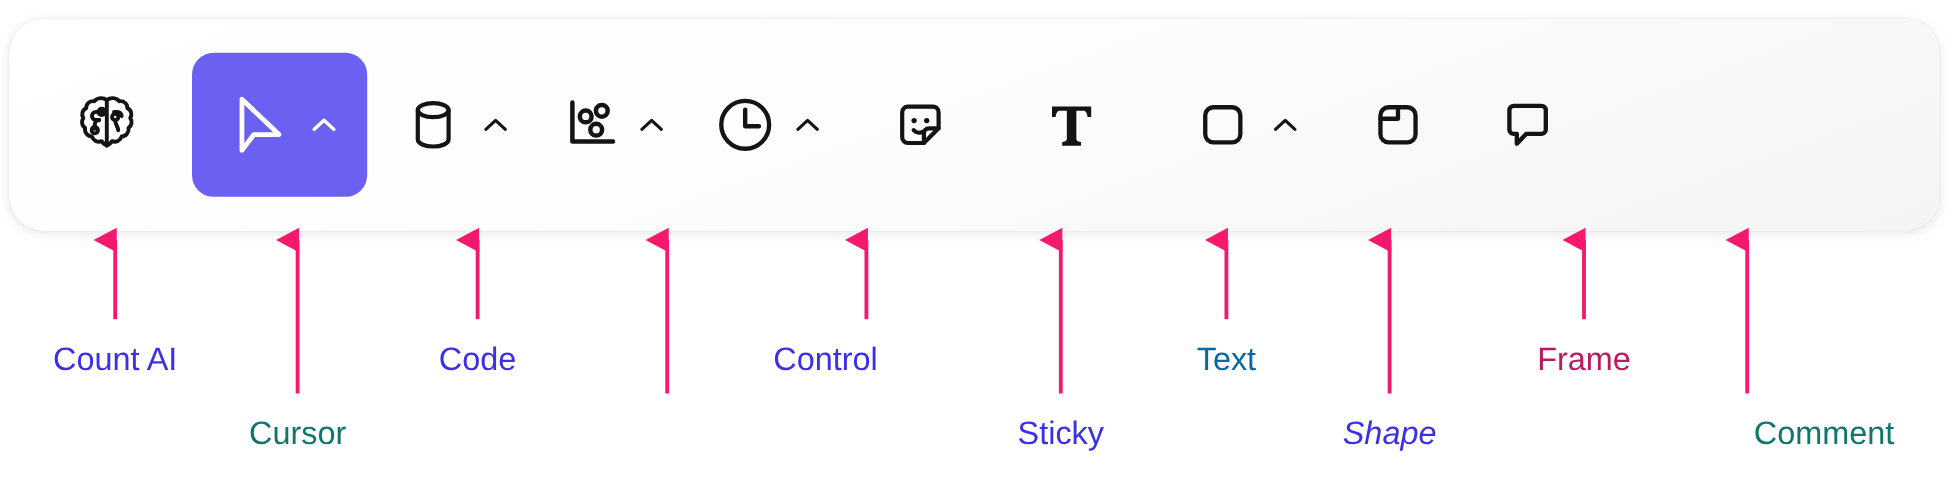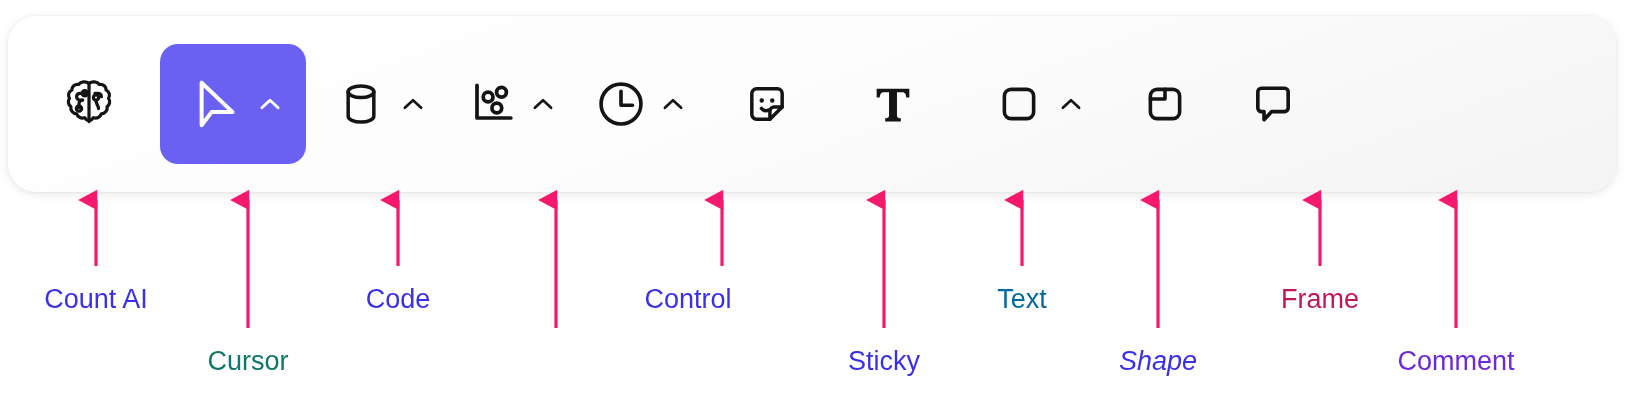--- a/index.html
+++ b/index.html
@@ -264,14 +264,14 @@
 
 <div id="label-layer" style="position:absolute;left:0;top:0;width:1632px;height:337px;pointer-events:none;">
     <div class="ann-label" style="left: 96px; top: 286px; color: rgb(58, 48, 232);">Count AI</div>
     <div class="ann-label" style="left: 248px; top: 348px; color: #0f766e;">Cursor</div>
     <div class="ann-label" style="left: 398px; top: 286px; color: rgb(58, 48, 232);">Code</div>
     <div class="ann-label" style="left: 688px; top: 286px; color: rgb(58, 48, 232);">Control</div>
     <div class="ann-label" style="left: 884px; top: 348px; color: rgb(58, 48, 232);">Sticky</div>
     <div class="ann-label" style="left: 1022px; top: 286px; color: #0369a1; text-align: right;">Text</div>
     <div class="ann-label" style="left: 1158px; top: 348px; color: rgb(58, 48, 232); font-style: italic;">Shape</div>
     <div class="ann-label" style="left: 1320px; top: 286px; color: #be185d;">Frame</div>
-    <div class="ann-label" style="left: 1456px; top: 348px; color: #6d28d9;">Comment</div>
+    <div class="ann-label" style="left: 1520px; top: 348px; color: #0f766e;">Comment</div>
   </div>
 
 </body></html>

